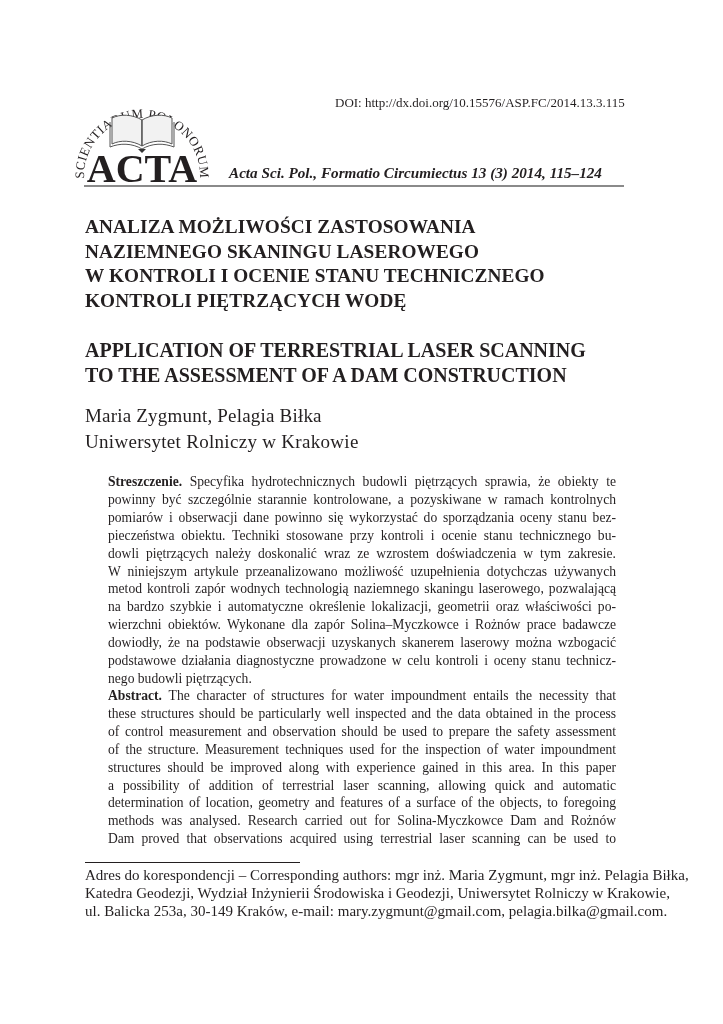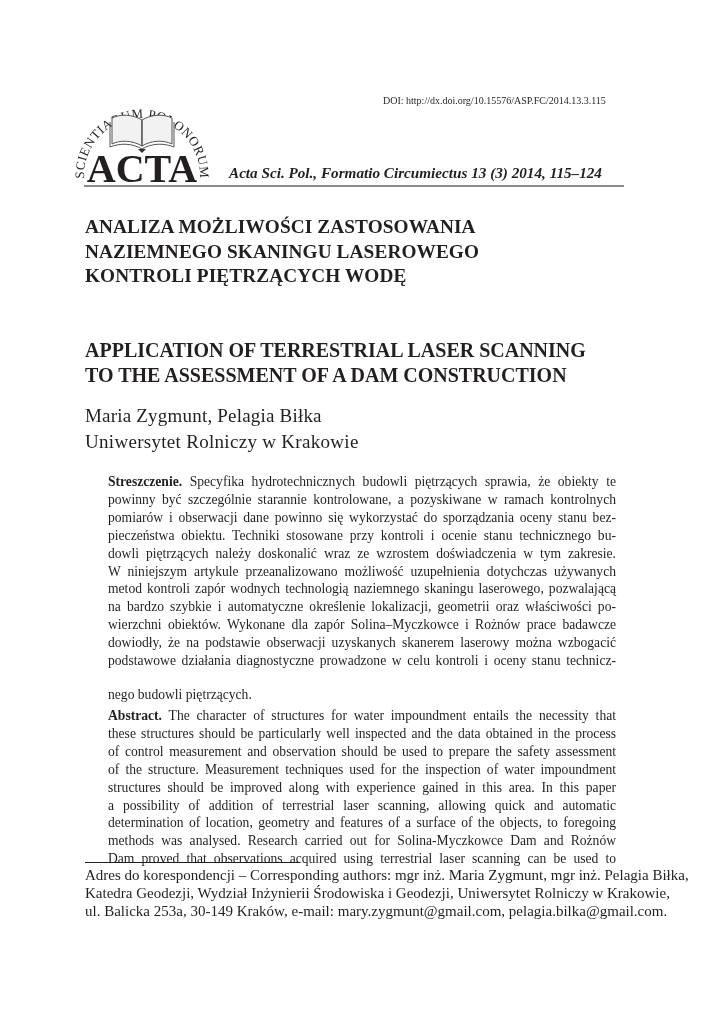--- a/index.html
+++ b/index.html
@@ -1,31 +1,31 @@
 <!DOCTYPE html>
 <html><head>
 <meta charset="utf-8">
 <style>
   html, body { margin: 0; padding: 0; background: #ffffff; }
   body { width: 723px; height: 1024px; position: relative; overflow: hidden;
          font-family: "Liberation Serif", "DejaVu Serif", serif; color: #231f20; }
   .abs { position: absolute; }
-  .doi { left: 335px; top: 95px; font-size: 10px; color: #231f20; white-space: nowrap; margin-left: 48px; }
+  .doi { left: 335px; top: 95px; font-size: 13px; color: #231f20; white-space: nowrap; }
   .logo { left: 62px; top: 86px; width: 152px; height: 100px; }
   .journal { left: 229px; top: 164px; font-size: 15.2px; font-style: italic; font-weight: bold; white-space: nowrap; }
   .hrule { left: 84px; top: 185px; width: 540px; height: 2px; background: #8a8a8a; }
   .title-pl { left: 85px; top: 215px; font-size: 19.3px; font-weight: bold; line-height: 24.5px; letter-spacing: 0.1px; }
   .title-en { left: 85px; top: 338px; font-size: 20px; font-weight: bold; line-height: 24.5px; }
   .authors { left: 85px; top: 405px; font-size: 19px; letter-spacing: 0.2px; }
   .affil { left: 85px; top: 431px; font-size: 19px; letter-spacing: 0.3px; }
   .para { left: 108px; width: 508px; font-size: 13.6px; line-height: 17.9px; text-align: justify; }
   .para .line { display: block; text-align: justify; text-align-last: justify; white-space: nowrap; }
-  .para .line.last { text-align-last: left; margin-top: 16px; }
+  .para .line.last { text-align-last: left; }
   .s-abs { top: 473px; }
-  .e-abs { top: 707px; }
+  .e-abs { top: 687px; }
   .fn-rule { left: 85px; top: 862px; width: 215px; height: 1px; background: #231f20; }
   .footnote { left: 85px; top: 866px; width: 540px; font-size: 15px; line-height: 18.2px; }
   .footnote .line { display: block; white-space: nowrap; }
   b.lbl { font-weight: bold; }
 </style>
 </head>
 <body>
 
 <div class="abs doi">DOI: http://dx.doi.org/10.15576/ASP.FC/2014.13.3.115</div>
 
@@ -47,20 +47,21 @@
     <text x="80" y="96" text-anchor="middle" font-family="Liberation Serif, DejaVu Serif, serif" font-size="40" font-weight="bold" fill="#231f20">ACTA</text>
   </svg>
 </div>
 
 <div class="abs journal">Acta Sci. Pol., Formatio Circumiectus 13 (3) 2014, 115–124</div>
 <div class="abs hrule"></div>
 
 <div class="abs title-pl">
   <div>ANALIZA MOŻLIWOŚCI ZASTOSOWANIA</div>
   <div>NAZIEMNEGO SKANINGU LASEROWEGO</div>
+  <div>W KONTROLI I OCENIE STANU TECHNICZNEGO</div>
   <div>KONTROLI PIĘTRZĄCYCH WODĘ</div>
 </div>
 
 <div class="abs title-en">
   <div>APPLICATION OF TERRESTRIAL LASER SCANNING</div>
   <div>TO THE ASSESSMENT OF A DAM CONSTRUCTION</div>
 </div>
 
 <div class="abs authors">Maria Zygmunt, Pelagia Biłka</div>
 <div class="abs affil">Uniwersytet Rolniczy w Krakowie</div>

